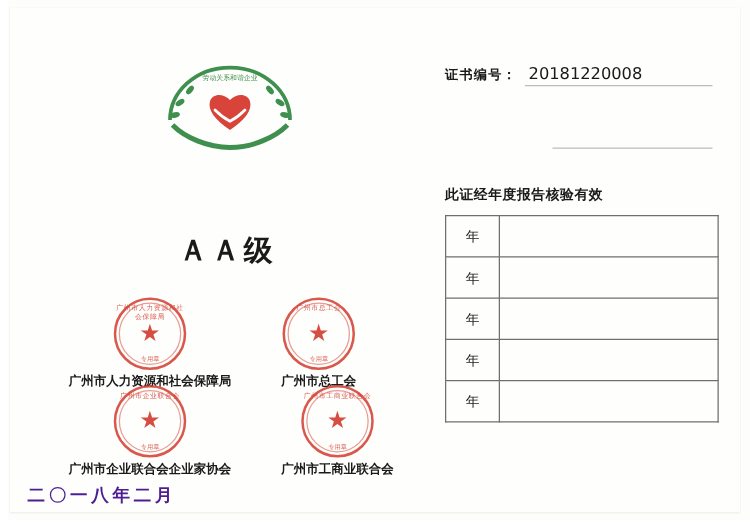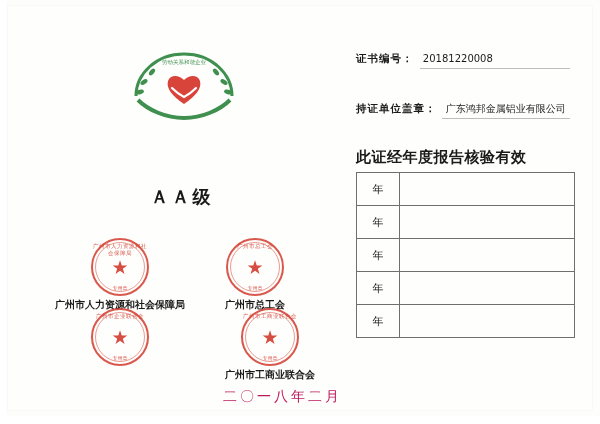--- a/index.html
+++ b/index.html
@@ -71,21 +71,21 @@
     font-weight: bold;
     color: #1a1a1a;
     letter-spacing: 1px;
   }
   .cert-grade {
     position: absolute;
     left: 0;
     top: 155px;
     width: 320px;
     text-align: center;
-    font-size: 18px;
+    font-size: 23px;
     font-weight: bold;
     color: #1a1a1a;
     letter-spacing: 3px;
   }
 
   
   .seal-row {
     position: absolute;
     width: 320px;
   }
@@ -151,24 +151,25 @@
     font-weight: bold;
     color: #1a1a1a;
     white-space: nowrap;
   }
 
   .cert-date {
     position: absolute;
     left: 0;
     top: 358px;
     width: 320px;
-    text-align: right;
+    text-align: left;
     font-size: 14px;
-    color: #be185d;
+    color: #4c1d95;
     letter-spacing: 3px;
+    font-weight: bold;
   }
 
   
   .right-panel {
     position: absolute;
     left: 348px;
     top: 24px;
     width: 232px;
     height: 380px;
   }
@@ -181,33 +182,33 @@
     white-space: nowrap;
   }
   .field-label {
     font-weight: bold;
     letter-spacing: 1px;
     text-align: center;
   }
   .field-value {
     margin-left: 6px;
     color: #1a1a1a;
-    font-size: 10px;
+    font-size: 13px;
   }
   .field-underline {
     position: absolute;
     height: 1px;
     background: #bdbdbd;
   }
 
   .notice {
     position: absolute;
     left: 0;
     top: 118px;
-    font-size: 15px;
+    font-size: 11px;
     font-weight: bold;
     color: #1a1a1a;
     letter-spacing: 0.5px;
   }
 
   .verify-table {
     position: absolute;
     left: 0;
     top: 142px;
     width: 216px;
@@ -287,20 +288,21 @@
 
       <div class="seal-row row2">
         <div class="seal-unit" style="left:18px; width:160px;">
           <div class="seal-stamp">
             <div class="ring"></div>
             <div class="ring2"></div>
             <div class="seal-arc">广州市企业联合会</div>
             <div class="seal-star">★</div>
             <div class="seal-arc-bottom">专用章</div>
           </div>
+          <div class="seal-caption">广州市企业联合会企业家协会</div>
         </div>
         <div class="seal-unit" style="left:182px; width:132px;">
           <div class="seal-stamp">
             <div class="ring"></div>
             <div class="ring2"></div>
             <div class="seal-arc">广州市工商业联合会</div>
             <div class="seal-star">★</div>
             <div class="seal-arc-bottom">专用章</div>
           </div>
           <div class="seal-caption">广州市工商业联合会</div>
@@ -311,24 +313,20 @@
     </div>
 
     <div class="right-panel">
 
       <div class="field-row" style="top:22px;">
         <span class="field-label">证书编号：</span>
         <span class="field-value">20181220008</span>
       </div>
       <div class="field-underline" style="left:64px; top:38px; width:150px;"></div>
 
-      <div class="field-row" style="top:72px;">
-        <span class="field-label">持证单位盖章：</span>
-        <span class="field-value">广东鸿邦金属铝业有限公司</span>
-      </div>
       <div class="field-underline" style="left:86px; top:88px; width:128px;"></div>
 
       <div class="notice">此证经年度报告核验有效</div>
 
       <table class="verify-table">
         <tbody>
           <tr>
             <td class="year-cell">年</td>
             <td class="blank-cell"></td>
           </tr>

